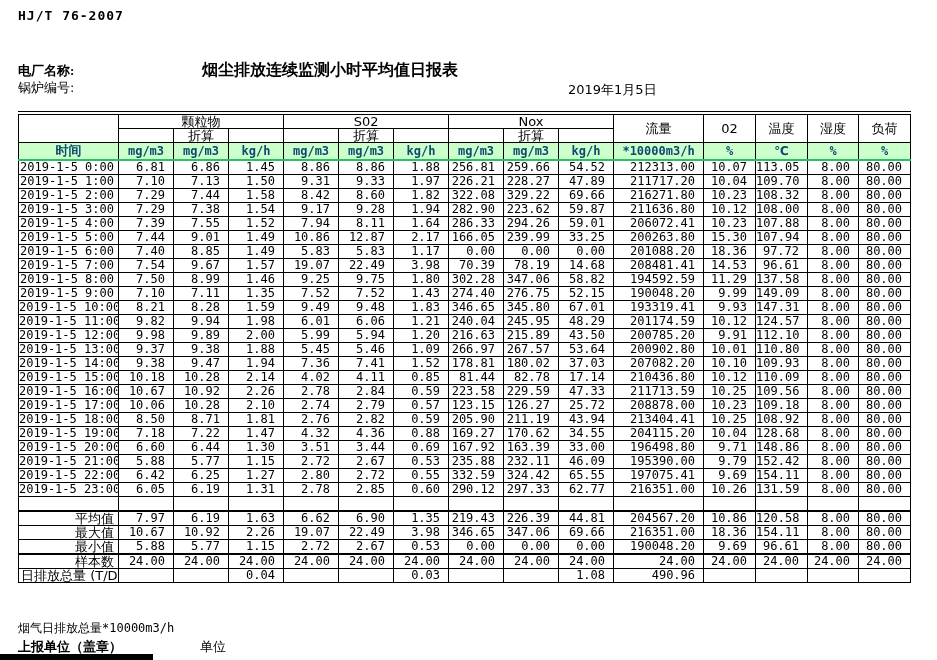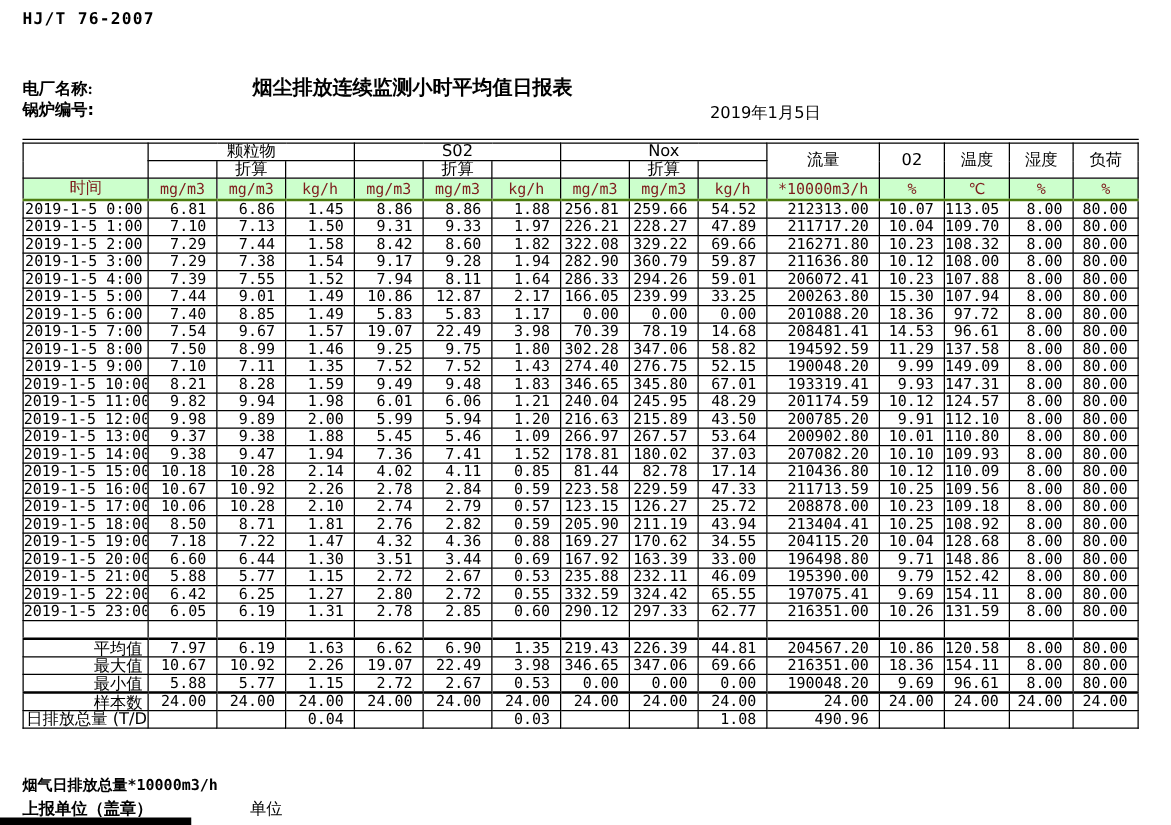--- a/index.html
+++ b/index.html
@@ -5,43 +5,43 @@
   html,body{margin:0;padding:0;}
   body{
     width:937px;height:660px;background:#fff;color:#000;
     font-family:"DejaVu Sans",sans-serif;position:relative;overflow:hidden;
   }
   .abs{position:absolute;}
   .std{left:18px;top:8px;font-weight:bold;font-size:13px;
        font-family:"DejaVu Sans Mono",monospace;letter-spacing:1px;}
   .title{left:0;width:660px;top:32px;text-align:center;font-weight:bold;font-size:16px;margin-top:28px;}
   .plant{left:18px;top:62px;font-weight:bold;font-size:13px;font-family:Liberation Serif, serif;}
-  .boiler{left:18px;top:79px;font-weight:bold;font-size:13px;}
+  .boiler{left:18px;top:79px;font-weight:normal;font-size:13px;}
   .rdate{left:568px;top:81px;font-size:13px;}
   .topline{left:18px;top:111px;width:893px;height:1px;background:#000;}
   .tblwrap{left:18px;top:114px;}
   table{border-collapse:collapse;table-layout:fixed;width:893px;}
   td{
     border:1px solid #000;height:14px;line-height:13px;font-size:12px;
     padding:0 8px 0 0;text-align:right;white-space:nowrap;overflow:hidden;
     font-family:"DejaVu Sans Mono","DejaVu Sans",monospace;box-sizing:border-box;
   }
   td.hc{text-align:center;padding:0;font-family:"DejaVu Sans",sans-serif;font-size:13px;margin-top:32px;}
   tr.unit-row td{
-    background:#ccffcc;color:#7f1d1d;text-align:center;padding:0;
-    border-bottom:2px solid #4d7c0f;font-size:12px;height:16px;line-height:16px;
+    background:#ccffcc;color:#0c4a6e;text-align:center;padding:0;
+    border-bottom:2px solid #22c55e;font-size:12px;height:16px;line-height:16px;font-weight:bold;
   }
   tr.unit-row td.time-label{font-family:"DejaVu Sans",sans-serif;font-size:13px;}
   td.c-time{padding-right:4px;}
   td.c-sumlabel{padding-right:4px;font-family:Liberation Sans, sans-serif;font-size:13px;}
   td.c-sumlabel-left{text-align:left;padding-left:2px;padding-right:0;
     font-family:"DejaVu Sans",sans-serif;font-size:13px;}
   tr.r-avg td,tr.r-samples td{border-top:2px solid #000;}
   .foot-flow{left:18px;top:620px;font-size:12px;
-    font-family:"DejaVu Sans Mono","DejaVu Sans",monospace;font-weight:bold;}
+    font-family:"DejaVu Sans Mono","DejaVu Sans",monospace;}
   .foot-report{left:18px;top:638px;font-size:13px;font-weight:bold;}
   .foot-unit{left:200px;top:638px;font-size:13px;}
   .bottom-bar{left:0;top:654px;width:153px;height:6px;background:#000;}
 </style>
 </head>
 <body>
 
 <div class="abs std">HJ/T  76-2007</div>
 <div class="abs title">烟尘排放连续监测小时平均值日报表</div>
 <div class="abs plant">电厂名称:</div>
@@ -164,21 +164,21 @@
         </tr>
         <tr>
           <td class="c-time">2019-1-5 3:00</td>
           <td>7.29</td>
           <td>7.38</td>
           <td>1.54</td>
           <td>9.17</td>
           <td>9.28</td>
           <td>1.94</td>
           <td>282.90</td>
-          <td>360.79</td>
+          <td>223.62</td>
           <td>59.87</td>
           <td>211636.80</td>
           <td>10.12</td>
           <td>108.00</td>
           <td>8.00</td>
           <td>80.00</td>
         </tr>
         <tr>
           <td class="c-time">2019-1-5 4:00</td>
           <td>7.39</td>

